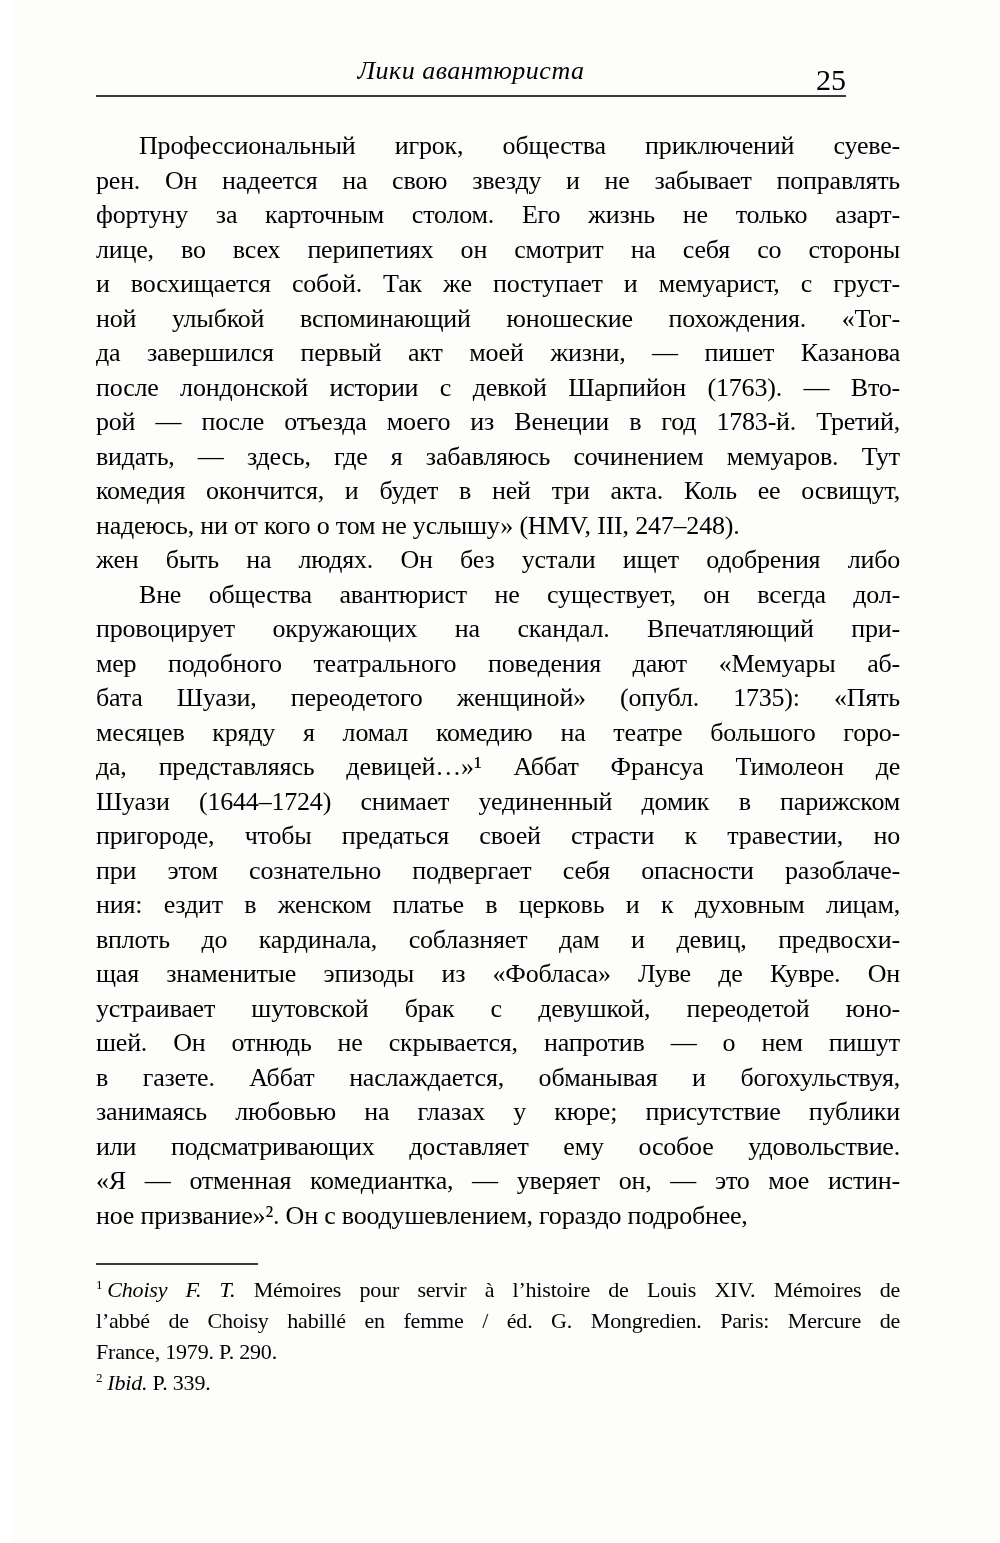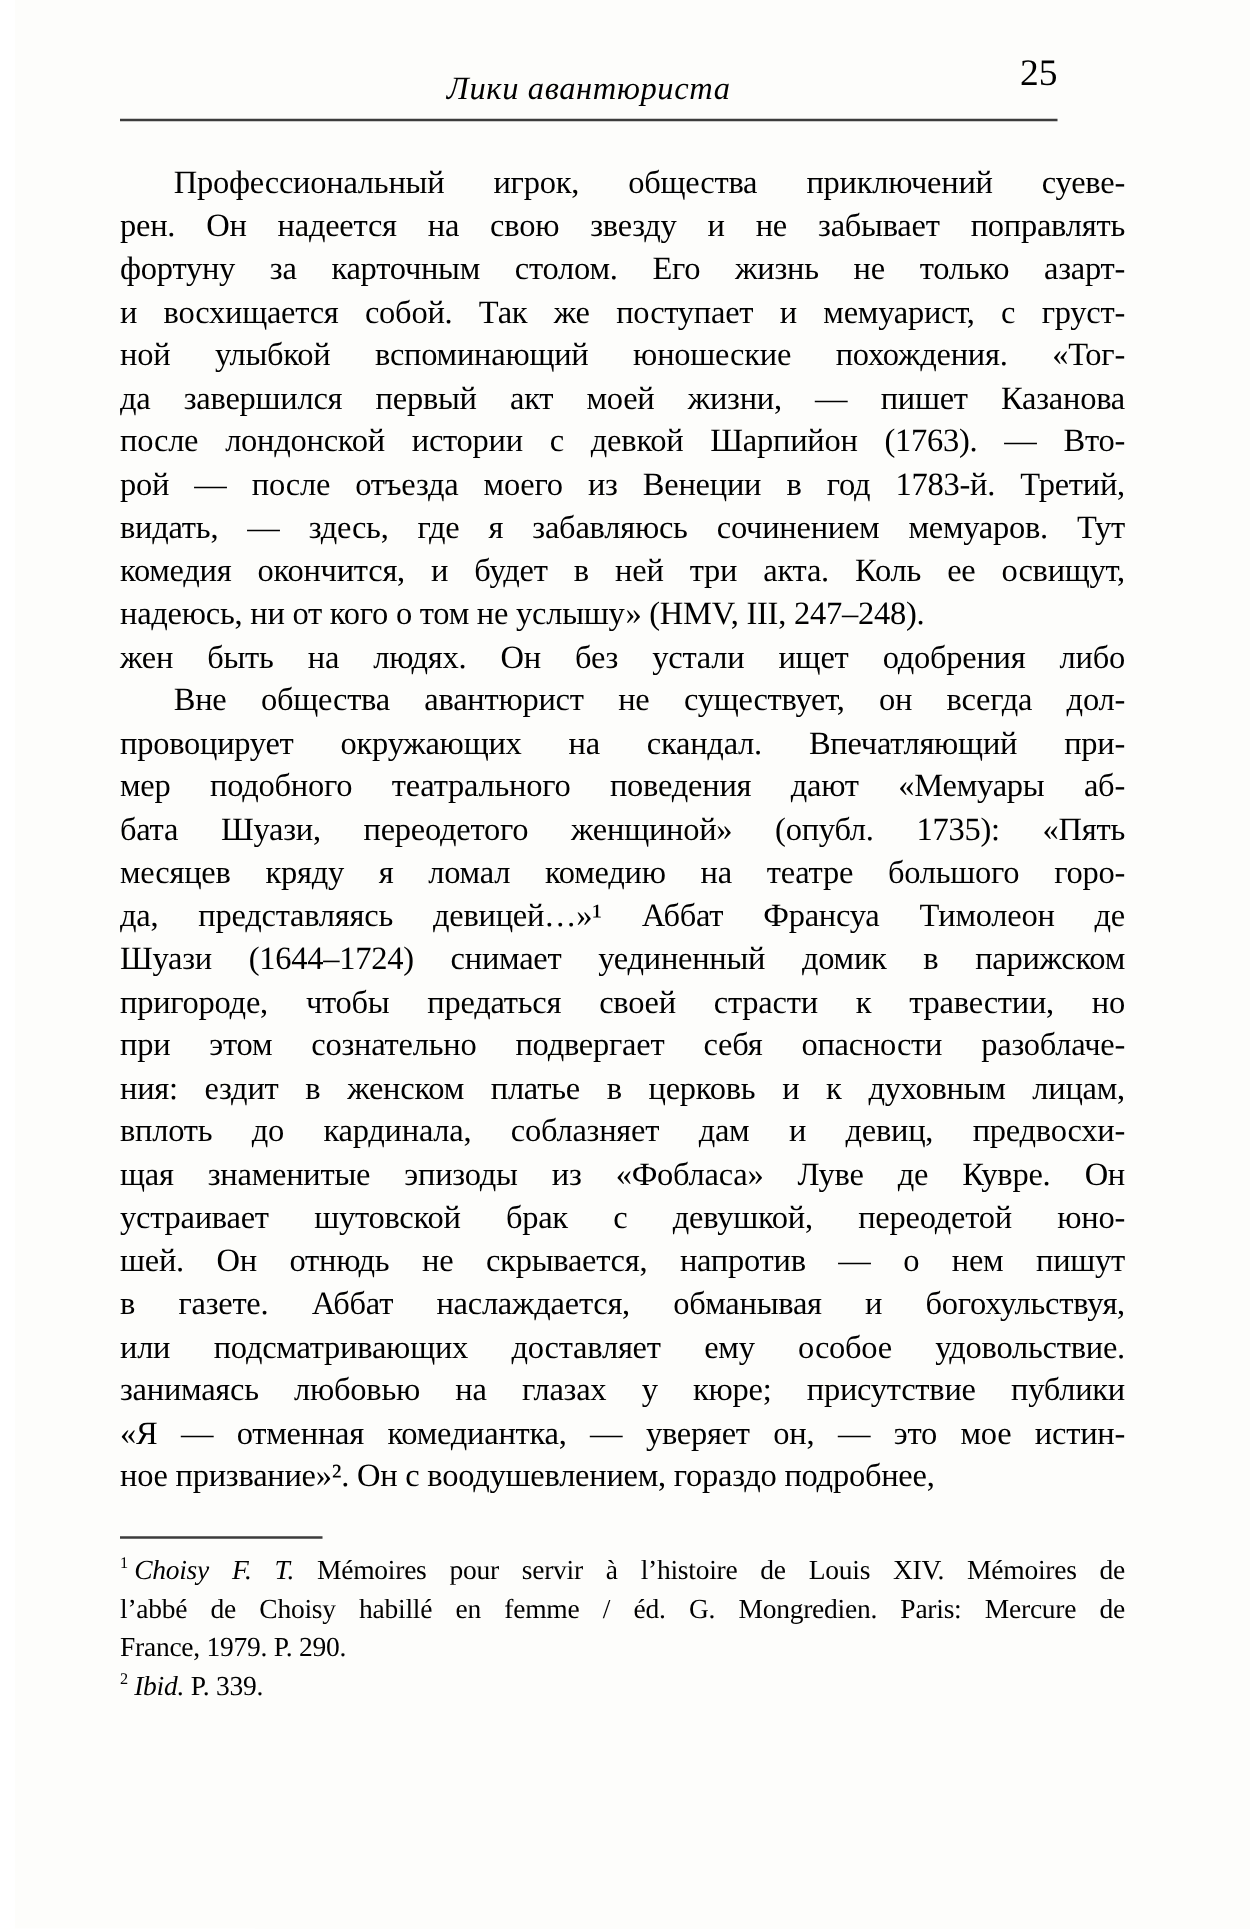--- a/index.html
+++ b/index.html
@@ -24,21 +24,21 @@
   }
   .runhead-title {
     display:block;
     text-align:center;
     font-style:italic;
     font-size:26px;
     line-height:30px;
     letter-spacing:0.5px;
   }
   .page-number {
-    position:absolute; right:0; bottom:21px;
+    position:absolute; right:0; bottom:0;
     font-size:30px; line-height:30px;
   }
 
   
   .bodytext { margin-top:32px; }
   .line {
     height:34.5px;
     line-height:34.5px;
     font-size:26px;
     letter-spacing:-0.2px;
@@ -82,20 +82,21 @@
       <span class="runhead-title">Лики авантюриста</span>
       <span class="page-number">25</span>
     </div>
 
     <div class="bodytext">
 
       <div class="para">
         <div class="line first">Профессиональный игрок, общества приключений суеве-</div>
         <div class="line">рен. Он надеется на свою звезду и не забывает поправлять</div>
         <div class="line">фортуну за карточным столом. Его жизнь не только азарт-</div>
+        <div class="line">лице, во всех перипетиях он смотрит на себя со стороны</div>
         <div class="line">и восхищается собой. Так же поступает и мемуарист, с груст-</div>
         <div class="line">ной улыбкой вспоминающий юношеские похождения. «Тог-</div>
         <div class="line">да завершился первый акт моей жизни, — пишет Казанова</div>
         <div class="line">после лондонской истории с девкой Шарпийон (1763). — Вто-</div>
         <div class="line">рой — после отъезда моего из Венеции в год 1783-й. Третий,</div>
         <div class="line">видать, — здесь, где я забавляюсь сочинением мемуаров. Тут</div>
         <div class="line">комедия окончится, и будет в ней три акта. Коль ее освищут,</div>
         <div class="line last">надеюсь, ни от кого о том не услышу» (HMV, III, 247–248).</div>
       </div>
 
@@ -109,22 +110,22 @@
         <div class="line">да, представляясь девицей…»¹ Аббат Франсуа Тимолеон де</div>
         <div class="line">Шуази (1644–1724) снимает уединенный домик в парижском</div>
         <div class="line">пригороде, чтобы предаться своей страсти к травестии, но</div>
         <div class="line">при этом сознательно подвергает себя опасности разоблаче-</div>
         <div class="line">ния: ездит в женском платье в церковь и к духовным лицам,</div>
         <div class="line">вплоть до кардинала, соблазняет дам и девиц, предвосхи-</div>
         <div class="line">щая знаменитые эпизоды из «Фобласа» Луве де Кувре. Он</div>
         <div class="line">устраивает шутовской брак с девушкой, переодетой юно-</div>
         <div class="line">шей. Он отнюдь не скрывается, напротив — о нем пишут</div>
         <div class="line">в газете. Аббат наслаждается, обманывая и богохульствуя,</div>
+        <div class="line">занимаясь любовью на глазах у кюре; присутствие публики</div>
         <div class="line">или подсматривающих доставляет ему особое удовольствие.</div>
-        <div class="line">занимаясь любовью на глазах у кюре; присутствие публики</div>
         <div class="line">«Я — отменная комедиантка, — уверяет он, — это мое истин-</div>
         <div class="line last">ное призвание»². Он с воодушевлением, гораздо подробнее,</div>
       </div>
 
     </div>
 
     <div class="footnotes">
       <div class="fn-rule"></div>
 
       <div>

